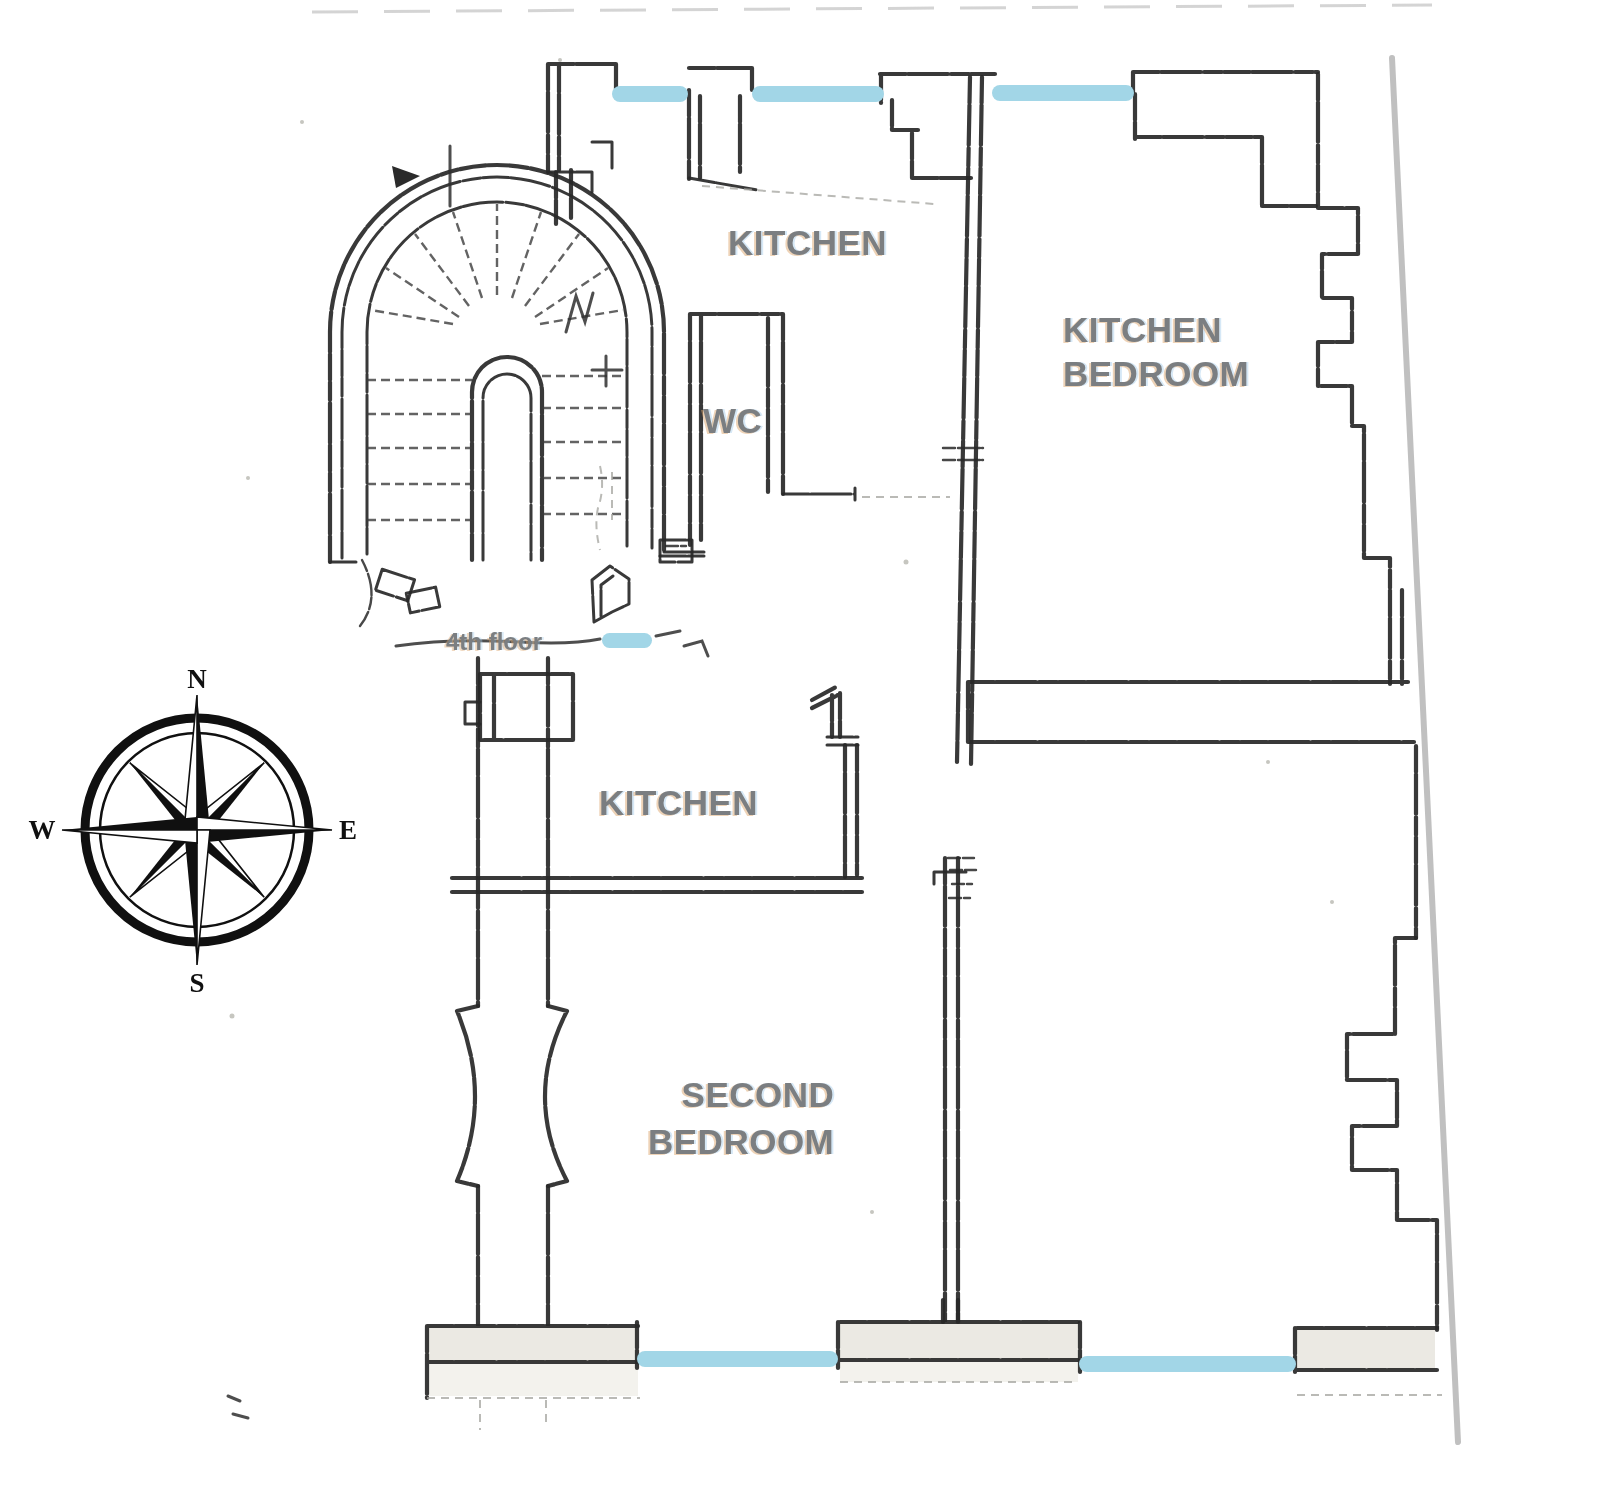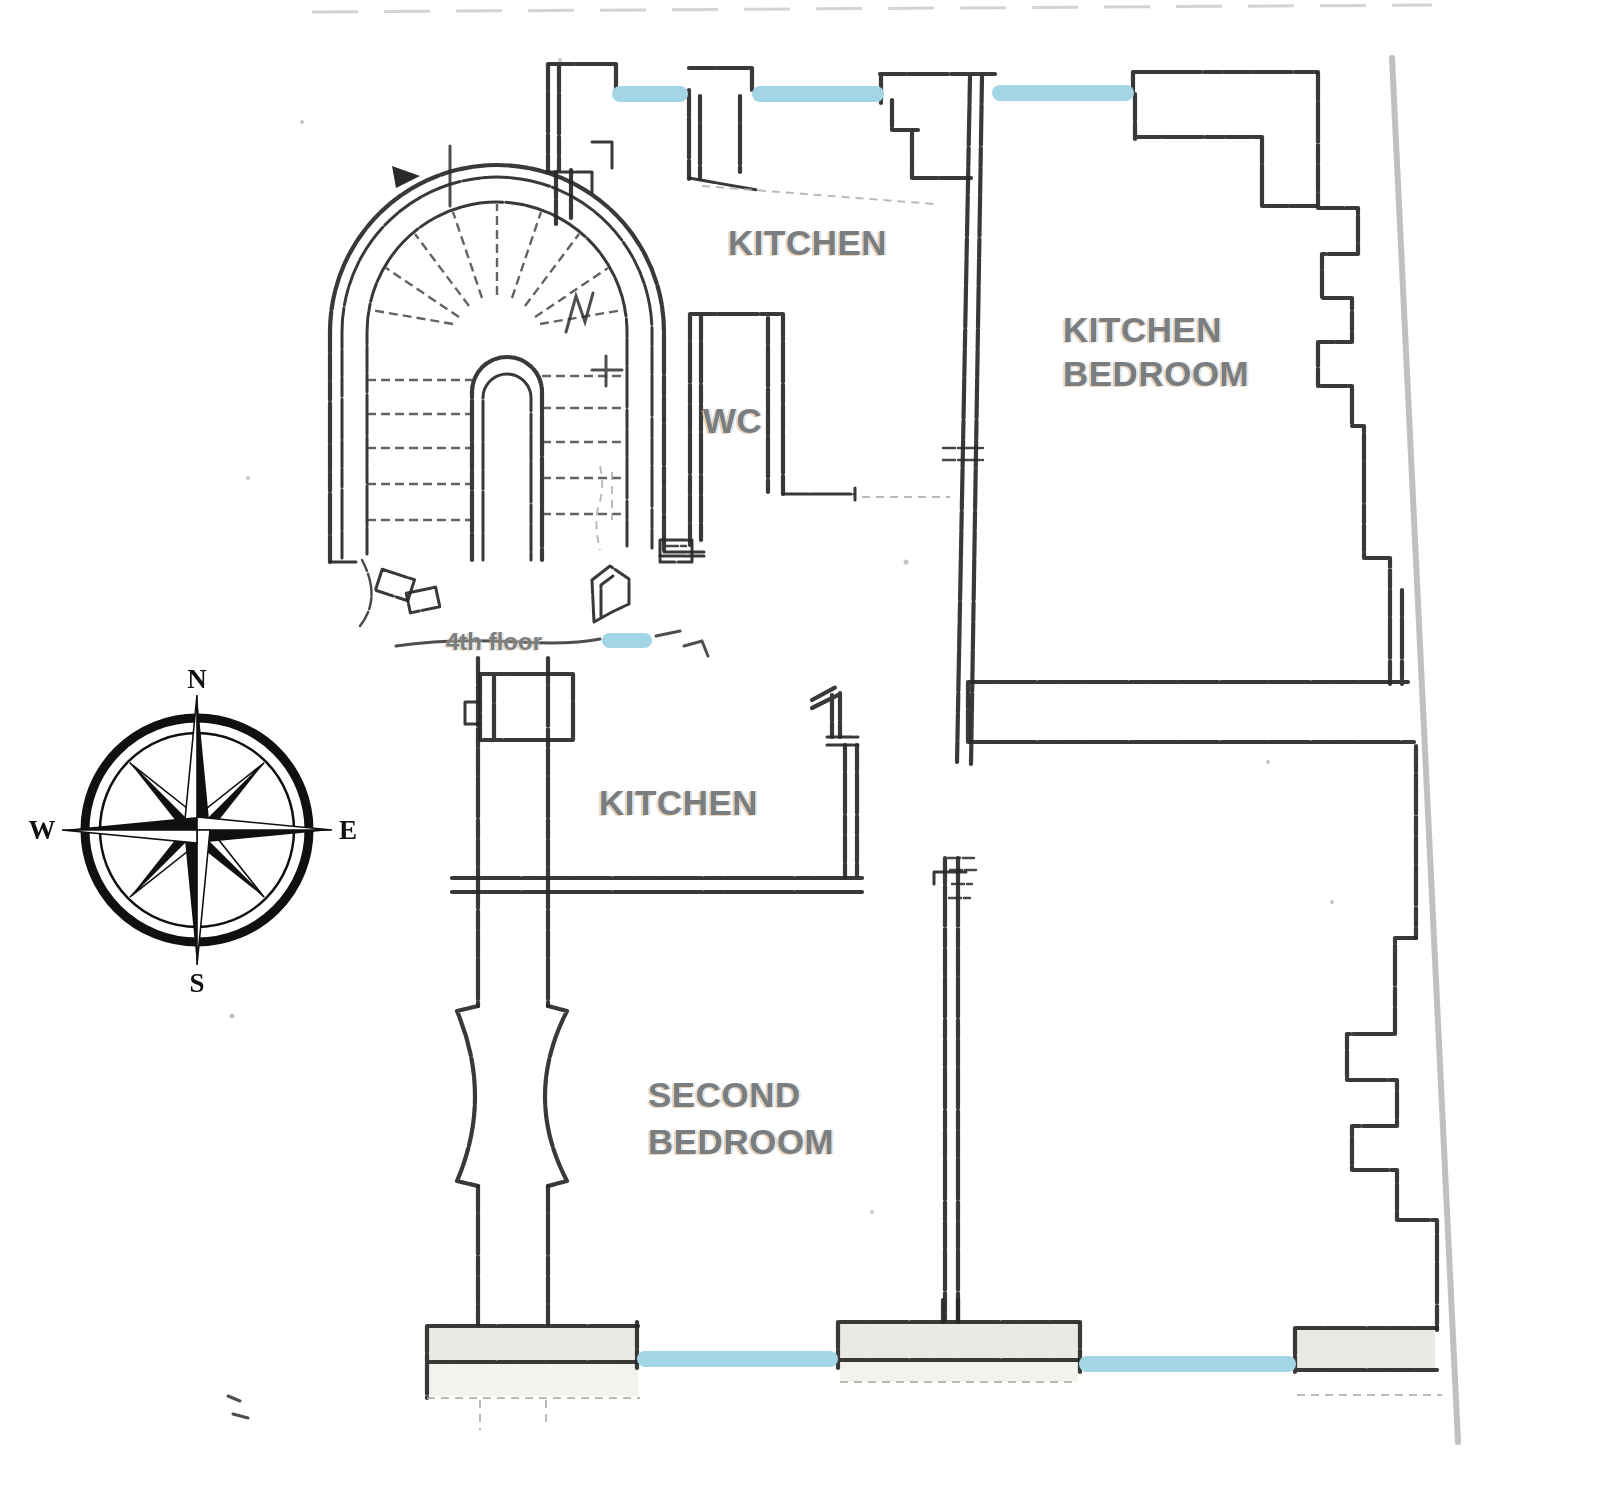--- a/index.html
+++ b/index.html
@@ -25,21 +25,21 @@
 
   
   .room-label{position:absolute;font-weight:700;font-size:35px;letter-spacing:.5px;
       color:var(--label,#7b7e81);line-height:45px;white-space:nowrap;
       text-shadow:-2px 1px 0 rgba(222,168,112,.5), 2px 0 0 rgba(165,205,235,.45);}
   .room-label span{display:block;}
   #label-kitchen{left:728px;top:220px;}
   #label-master{left:1063px;top:308px;line-height:44px;}
   #label-wc{left:703px;top:398px;}
   #label-bathroom{left:599px;top:780px;}
-  #label-second{left:648px;top:1071px;line-height:47px;}
+  #label-second{left:648px;top:1071px;line-height:47px;text-align:right;}
   #label-living{left:1052px;top:1060px;}
   #label-floor{position:absolute;left:446px;top:622px;font-size:24px;font-weight:600;
       color:var(--label,#7b7e81);line-height:40px;white-space:nowrap;
       text-shadow:-2px 1px 0 rgba(222,168,112,.45), 2px 0 0 rgba(165,205,235,.4);}
 
   
   .highlight{position:absolute;border-radius:8px;}
 
   
   .cring{fill:none;stroke:#101010;}

